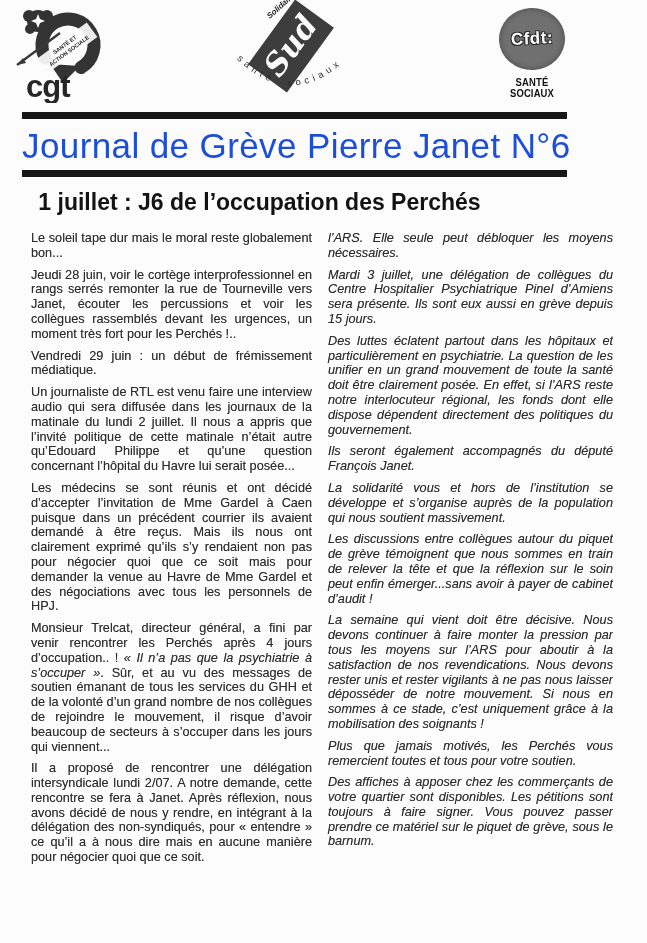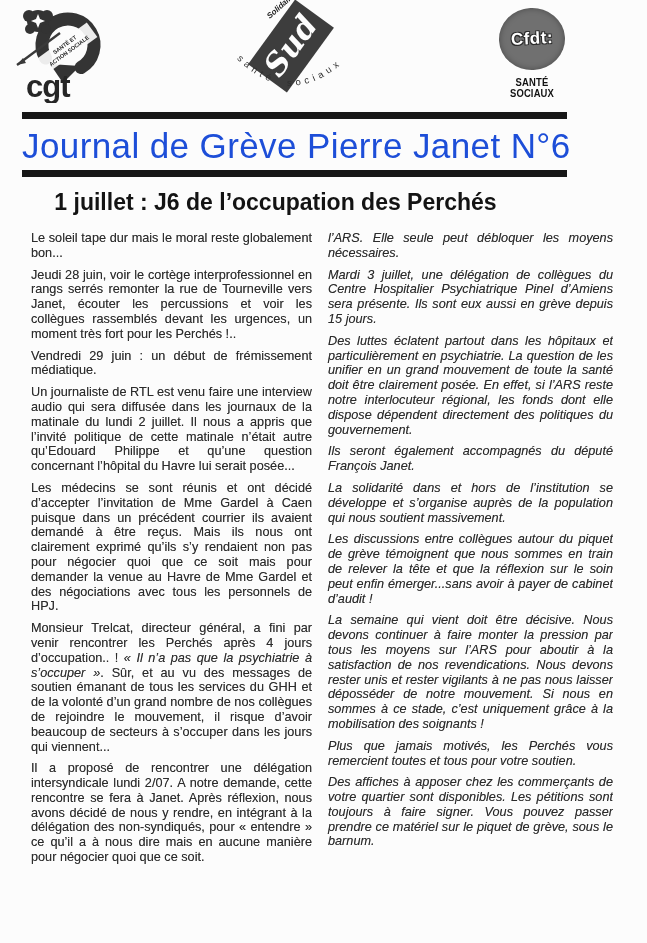--- a/index.html
+++ b/index.html
@@ -35,21 +35,21 @@
   
   .bar { position:absolute; left:22px; width:545px; height:7px; background:#171717; }
   #bar-top    { top:112px; }
   #bar-bottom { top:170px; }
   #doc-title {
     position:absolute; top:126px; left:22px; width:545px;
     text-align:center; font-size:35px; letter-spacing:0.4px; color:#1d4ed8;
     white-space:nowrap;
   }
   #headline {
-    position:absolute; top:189px; left:16px; width:519px;
+    position:absolute; top:189px; left:0; width:519px;
     text-align:center; font-weight:bold; font-size:23px; color:#131313;
     white-space:nowrap;
   }
   
   .col {
     position:absolute; top:231px;
     font-size:12.7px; line-height:14.8px;
     text-align:justify; color:#2c2c2c;
     text-shadow:0 0 0.4px rgba(45,45,45,0.5);
     height:700px; overflow:hidden;
@@ -122,18 +122,18 @@
     <p><span>Un journaliste de RTL est venu faire une interview audio qui sera diffusée dans les journaux de la matinale du lundi 2 juillet. Il nous a appris que l’invité politique de cette matinale n’était autre qu’Edouard Philippe et qu’une question concernant l’hôpital du Havre lui serait posée...</span></p>
     <p><span>Les médecins se sont réunis et ont décidé d’accepter l’invitation de Mme Gardel à Caen puisque dans un précédent courrier ils avaient demandé à être reçus. Mais ils nous ont clairement exprimé qu’ils s’y rendaient non pas pour négocier quoi que ce soit mais pour demander la venue au Havre de Mme Gardel et des négociations avec tous les personnels de HPJ.</span></p>
     <p><span>Monsieur Trelcat, directeur général, a fini par venir rencontrer les Perchés après 4 jours d’occupation.. ! </span><span style="font-style: italic;">« Il n’a pas que la psychiatrie à s’occuper »</span><span>. Sûr, et au vu des messages de soutien émanant de tous les services du GHH et de la volonté d’un grand nombre de nos collègues de rejoindre le mouvement, il risque d’avoir beaucoup de secteurs à s’occuper dans les jours qui viennent...</span></p>
     <p><span>Il a proposé de rencontrer une délégation intersyndicale lundi 2/07. A notre demande, cette rencontre se fera à Janet. Après réflexion, nous avons décidé de nous y rendre, en intégrant à la délégation des non-syndiqués, pour « entendre » ce qu’il a à nous dire mais en aucune manière pour négocier quoi que ce soit.</span></p>
   </div>
 <div id="col-right" class="col">
     <p><span>l’ARS. Elle seule peut débloquer les moyens nécessaires.</span></p>
     <p><span>Mardi 3 juillet, une délégation de collègues du Centre Hospitalier Psychiatrique Pinel d’Amiens sera présente. Ils sont eux aussi en grève depuis 15 jours.</span></p>
     <p><span>Des luttes éclatent partout dans les hôpitaux et particulièrement en psychiatrie. La question de les unifier en un grand mouvement de toute la santé doit être clairement posée. En effet, si l’ARS reste notre interlocuteur régional, les fonds dont elle dispose dépendent directement des politiques du gouvernement.</span></p>
     <p><span>Ils seront également accompagnés du député François Janet.</span></p>
-    <p><span>La solidarité dans et hors de l’institution se développe et s’organise auprès de la population qui nous soutient massivement.</span></p>
+    <p><span>La solidarité vous et hors de l’institution se développe et s’organise auprès de la population qui nous soutient massivement.</span></p>
     <p><span>Les discussions entre collègues autour du piquet de grève témoignent que nous sommes en train de relever la tête et que la réflexion sur le soin peut enfin émerger...sans avoir à payer de cabinet d’audit !</span></p>
     <p><span>La semaine qui vient doit être décisive. Nous devons continuer à faire monter la pression par tous les moyens sur l’ARS pour aboutir à la satisfaction de nos revendications. Nous devons rester unis et rester vigilants à ne pas nous laisser déposséder de notre mouvement. Si nous en sommes à ce stade, c’est uniquement grâce à la mobilisation des soignants !</span></p>
     <p><span>Plus que jamais motivés, les Perchés vous remercient toutes et tous pour votre soutien.</span></p>
     <p><span>Des affiches à apposer chez les commerçants de votre quartier sont disponibles. Les pétitions sont toujours à faire signer. Vous pouvez passer prendre ce matériel sur le piquet de grève, sous le barnum.</span></p>
   </div>
 
 </body></html>

